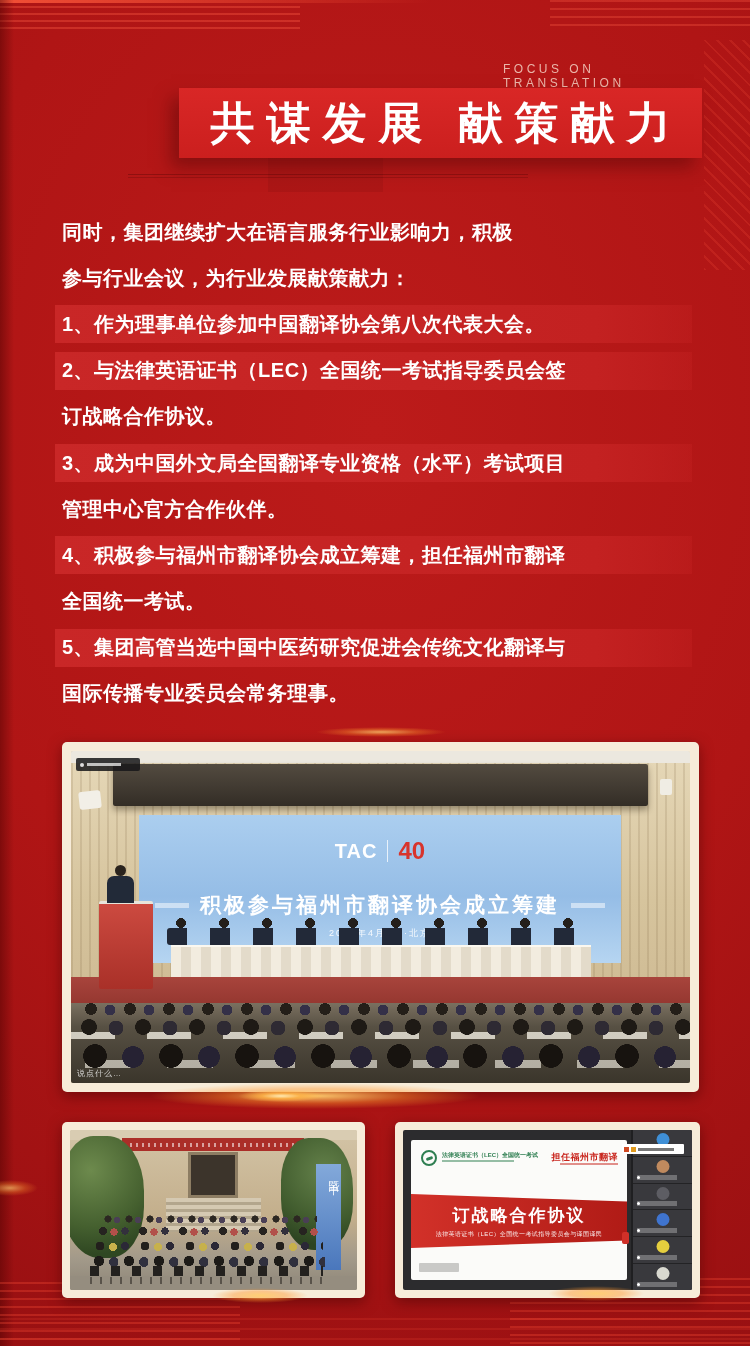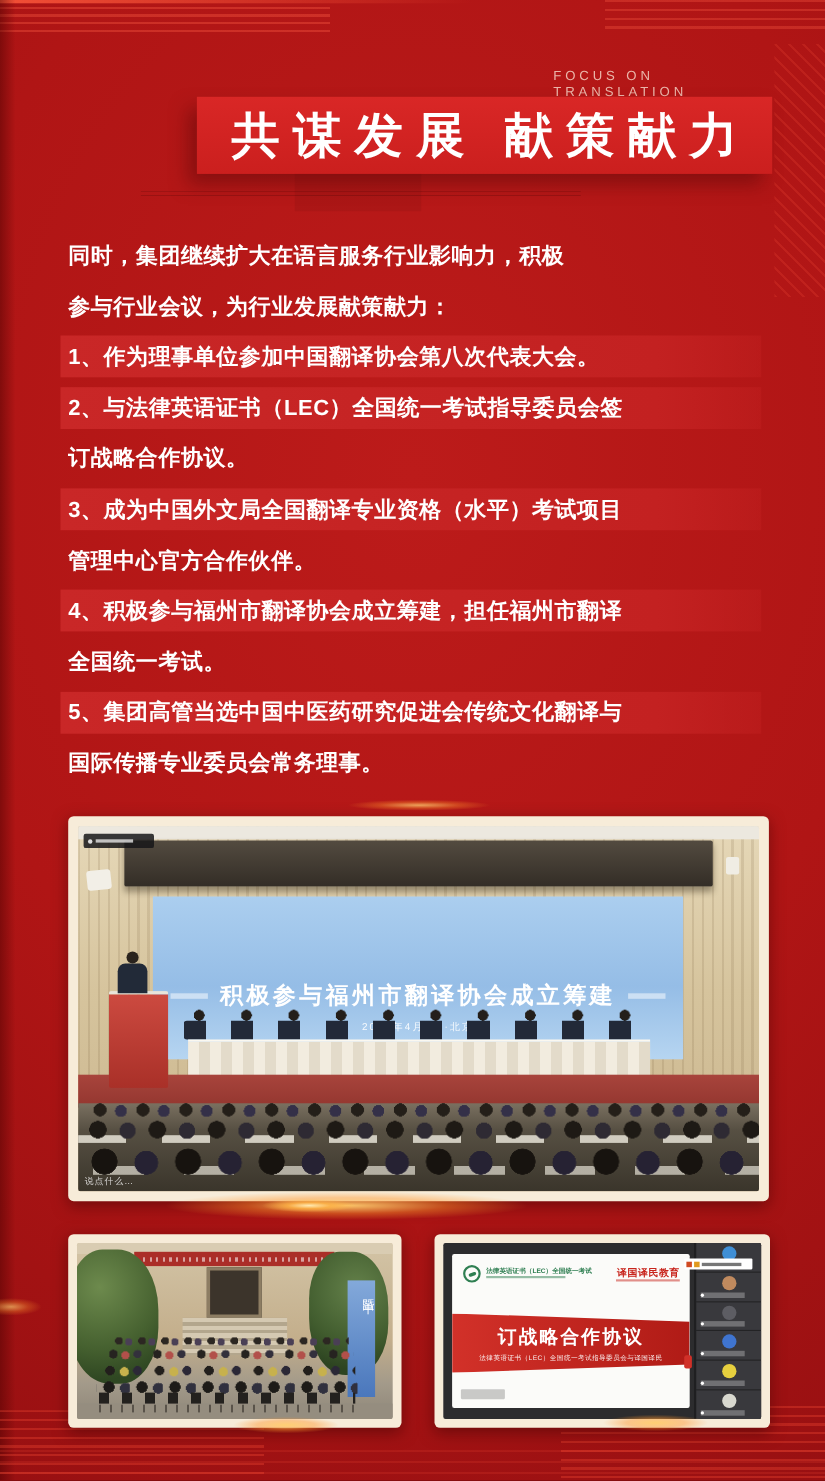--- a/index.html
+++ b/index.html
@@ -199,20 +199,25 @@
       <div class="abs curtain"></div>
       <div class="abs ceiling"></div>
       <div class="abs screenbox"></div>
       <div class="abs rec-chip">
           <i></i>
           <b></b>
         </div>
       <div class="abs wall-tag"></div>
       <div class="abs wall-spk"></div>
       <div class="abs backdrop">
+        <div class="logo-row">
+          <span class="logo-tac">TAC</span>
+          <span class="logo-div"></span>
+          <span class="logo-40">40</span>
+        </div>
         <div class="bd-title">积极参与福州市翻译协会成立筹建</div>
         <div class="bd-sub">2022年4月1日·北京</div>
         <div class="bd-mini-l"></div>
         <div class="bd-mini-r"></div>
       </div>
       <div class="abs off-heads heads"></div>
       <div class="abs off-bodies"></div>
       <div class="abs table"></div>
       <div class="abs stage"></div>
       <div class="abs podium"></div>
@@ -246,21 +251,21 @@
       <div class="abs chairlegs"></div>
     </div>
   </div>
 
   <div class="abs frame frame-right">
     <div class="photo sig">
       <div class="abs slide">
         <span class="lec-logo"></span>
         <span class="lec-text">法律英语证书（LEC）全国统一考试</span>
         <span class="lec-sub"></span>
-        <span class="ygym">译国译民教育</span>
+        <span class="ygym">担任福州市翻译</span>
         <span class="ygym-sub"></span>
         <div class="red-banner">
           <div class="bt">订战略合作协议</div>
           <div class="bs">法律英语证书（LEC）全国统一考试指导委员会与译国译民</div>
         </div>
         <div class="gray-chip"></div>
         <div class="cursor"></div>
       </div>
       <div class="abs divider"></div>
       <div class="abs tiles">

